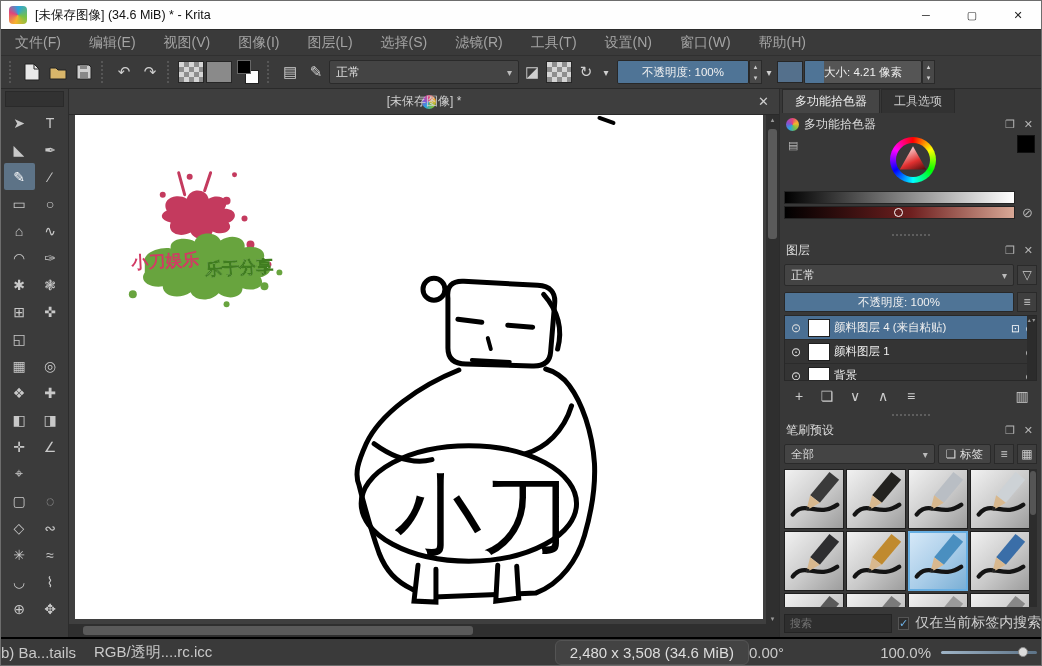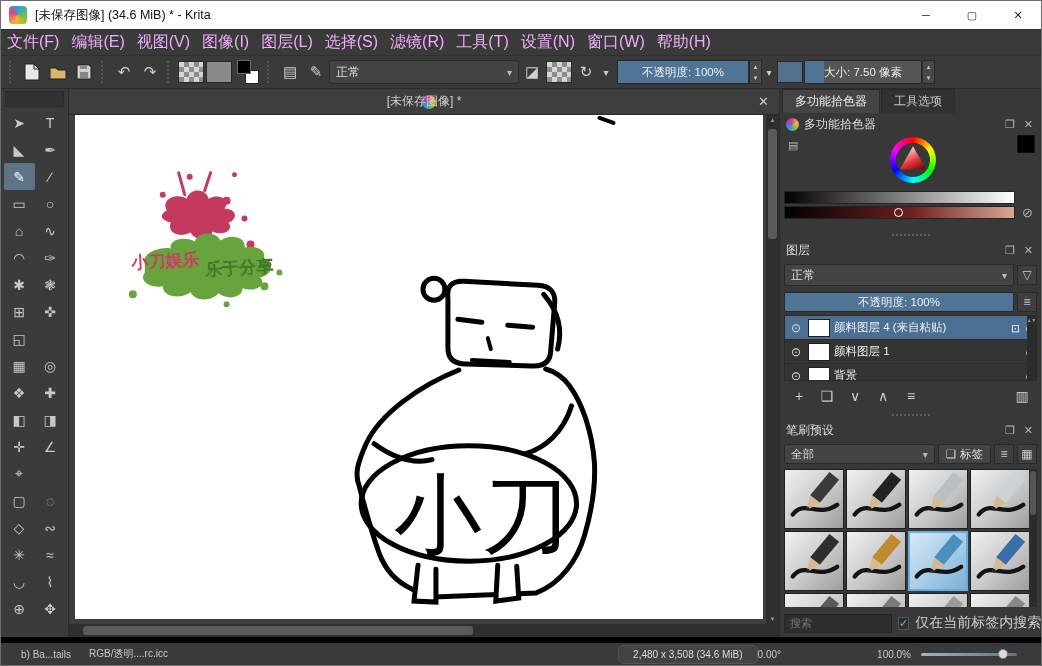--- a/index.html
+++ b/index.html
@@ -12,21 +12,21 @@
   
   .titlebar { height:28px; background:#fefefe; display:flex; align-items:center; flex:0 0 28px; }
   .app-icon { width:18px; height:18px; border-radius:4px; margin:0 8px 0 8px;
     background:conic-gradient(#29a3e0,#7ac143 30%,#f7b32b 55%,#e0457b 80%,#29a3e0); }
   .title-text { font-size:12.5px; color:#111; }
   .win-controls { margin-left:auto; display:flex; height:100%; }
   .win-btn { width:46px; height:100%; display:flex; align-items:center; justify-content:center;
     font-size:11px; color:#222; cursor:default; }
   
   .menubar { height:26px; background:#3a3a3a; border-top:1px solid #2c2c2c; display:flex; align-items:stretch; flex:0 0 26px; }
-  .menu-item { padding:0 6px; display:flex; align-items:center; font-size:16px; color:#f0abfc; }
+  .menu-item { padding:0 14px; display:flex; align-items:center; font-size:14px; color:#a3a3a3; }
   
   .toolbar { height:34px; background:#3a3a3a; border-top:1px solid #303030; border-bottom:1px solid #2a2a2a;
     display:flex; align-items:center; padding:0 4px; flex:0 0 34px; }
   .tsep { width:6px; height:22px; border-left:2px dotted #565656; margin:0 4px; }
   .tbtn { width:26px; height:26px; display:flex; align-items:center; justify-content:center;
     color:#cfcfcf; font-size:15px; border-radius:2px; }
   .tbtn svg { display:block; }
   .swatch { width:26px; height:22px; border:1px solid #262626; margin:0 1px; }
   .swatch.gray { background:#8a8a8a; }
   .checker { background-color:#d6d6d6;
@@ -124,22 +124,22 @@
   .brush-cell.sel { outline:2px solid #66aee2; outline-offset:-2px;
     background:linear-gradient(135deg,#d7e9f8 0%,#a8cce8 55%,#79aed4 100%); }
   .bscroll { position:absolute; right:0; top:0; bottom:0; width:8px; background:#2c2c2c; }
   .bthumb { position:absolute; left:1px; right:1px; top:2px; height:44px; background:#555; border-radius:3px; }
   .search-row { height:28px; flex:0 0 28px; gap:6px; }
   .search-input { width:108px; height:19px; background:#2e2e2e; border:1px solid #242424; color:#ddd; font-size:11px; padding:0 5px; }
   .cbx { width:13px; height:13px; background:#2e2e2e; border:1px solid #555; color:#6fb3e8; font-size:11px;
     line-height:11px; text-align:center; }
   .cbx-label { font-size:14px; color:#cfcfcf; white-space:nowrap; }
   
-  .statusbar { height:28px; background:#3a3a3a; border-top:6px solid #000000; display:flex; align-items:center;
-    padding:0 20px; font-size:10px; color:#c9c9c9; flex:0 0 28px; }
+  .statusbar { height:28px; background:#3a3a3a; border-top:2px solid #000000; display:flex; align-items:center;
+    padding:0 0; font-size:15px; color:#c9c9c9; flex:0 0 28px; }
   .sb-item { margin-right:18px; white-space:nowrap; }
   .sb-dims { margin-left:auto; background:#434343; border:1px solid #545454; border-radius:6px; padding:3px 14px; color:#ddd; }
   .sb-angle { }
   .sb-zoom { margin-left:96px; margin-right:10px; }
   .zoom-slider { position:relative; width:96px; height:12px; margin-right:4px; }
   .zoom-track { position:absolute; left:0; right:0; top:5px; height:3px; background:linear-gradient(to right,#9fb4c6,#5d7popup387); background:linear-gradient(to right,#9fb4c6,#5d7387); border-radius:2px; }
   .zoom-thumb { position:absolute; top:1px; left:80%; width:10px; height:10px; border-radius:50%; background:#dcdcdc; border:1px solid #888; }
 </style>
 </head>
 <body>
@@ -216,21 +216,21 @@
       <span class="slider-label">不透明度: 100%</span>
     </div>
     <div class="spin">
       <span>▴</span>
       <span>▾</span>
     </div>
     <div class="tbtn" style="width:14px;font-size:10px">▾</div>
     <div class="swatch" style="background:#54708c"></div>
     <div class="slider" style="width:118px">
       <div class="slider-fill" style="width:16%"></div>
-      <span class="slider-label">大小: 7.50 像素</span>
+      <span class="slider-label">大小: 4.21 像素</span>
     </div>
     <div class="spin">
       <span>▴</span>
       <span>▾</span>
     </div>
   </div>
 
   <div class="main">
 
     <div class="toolbox">

